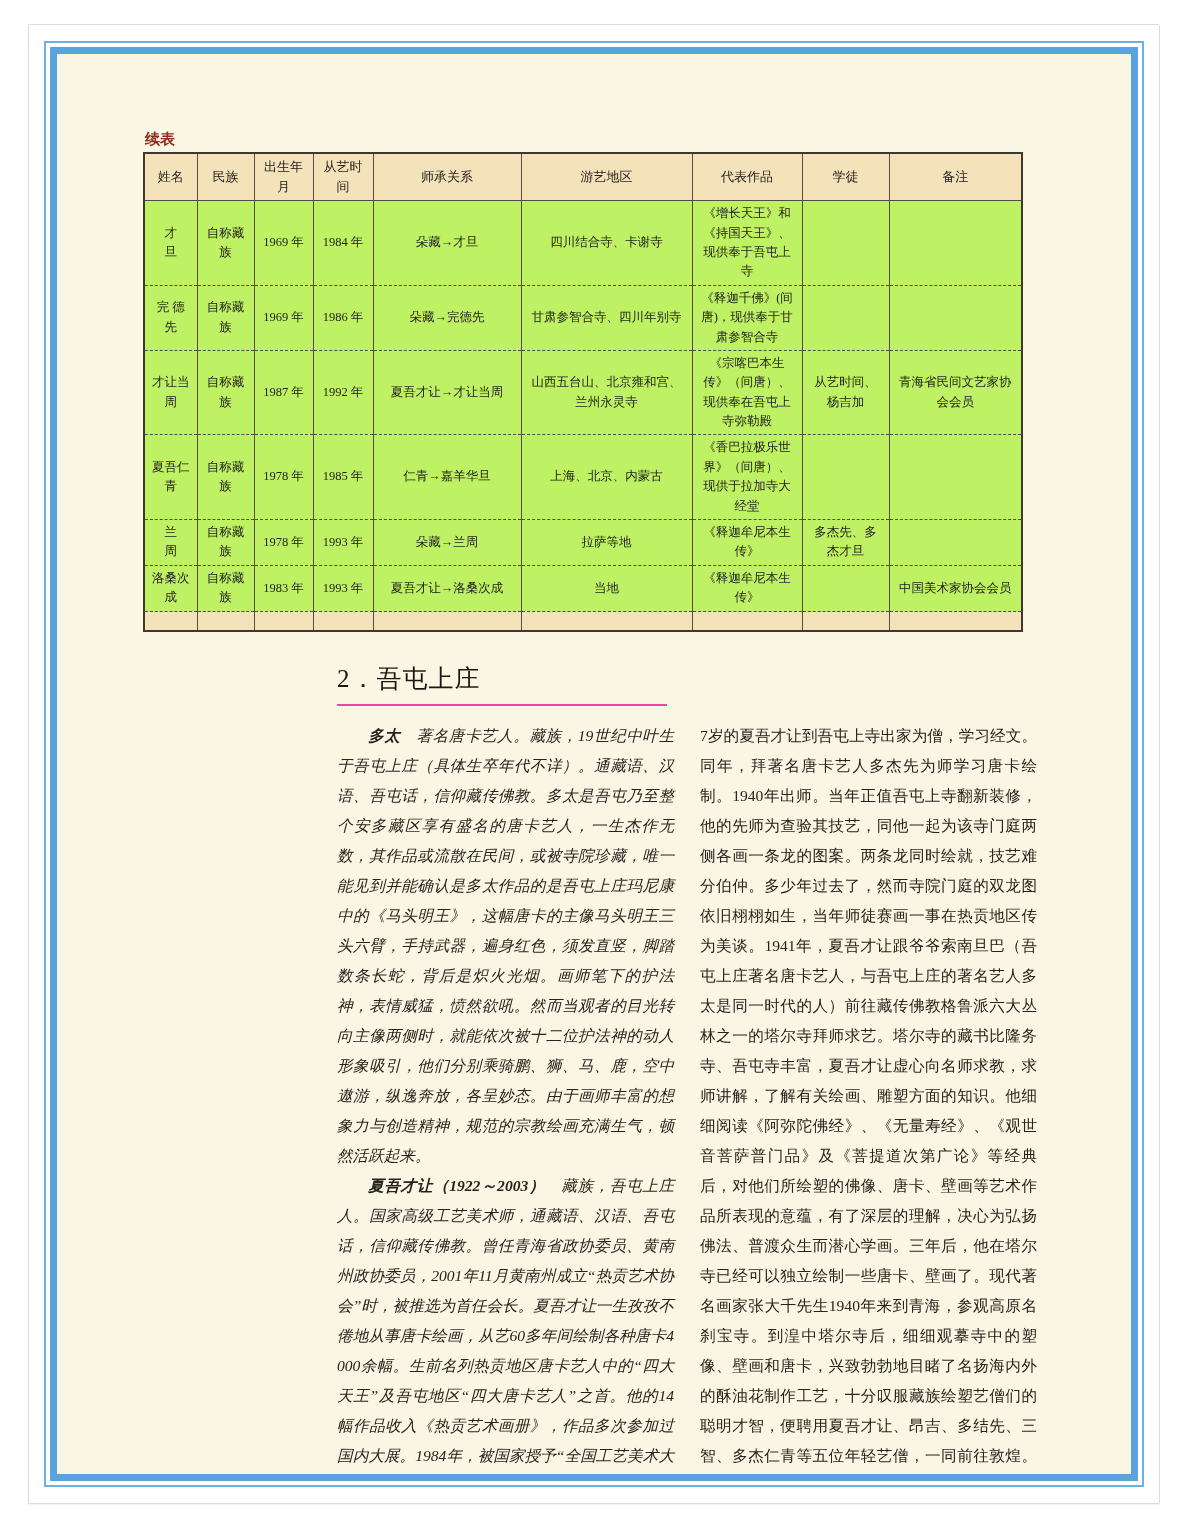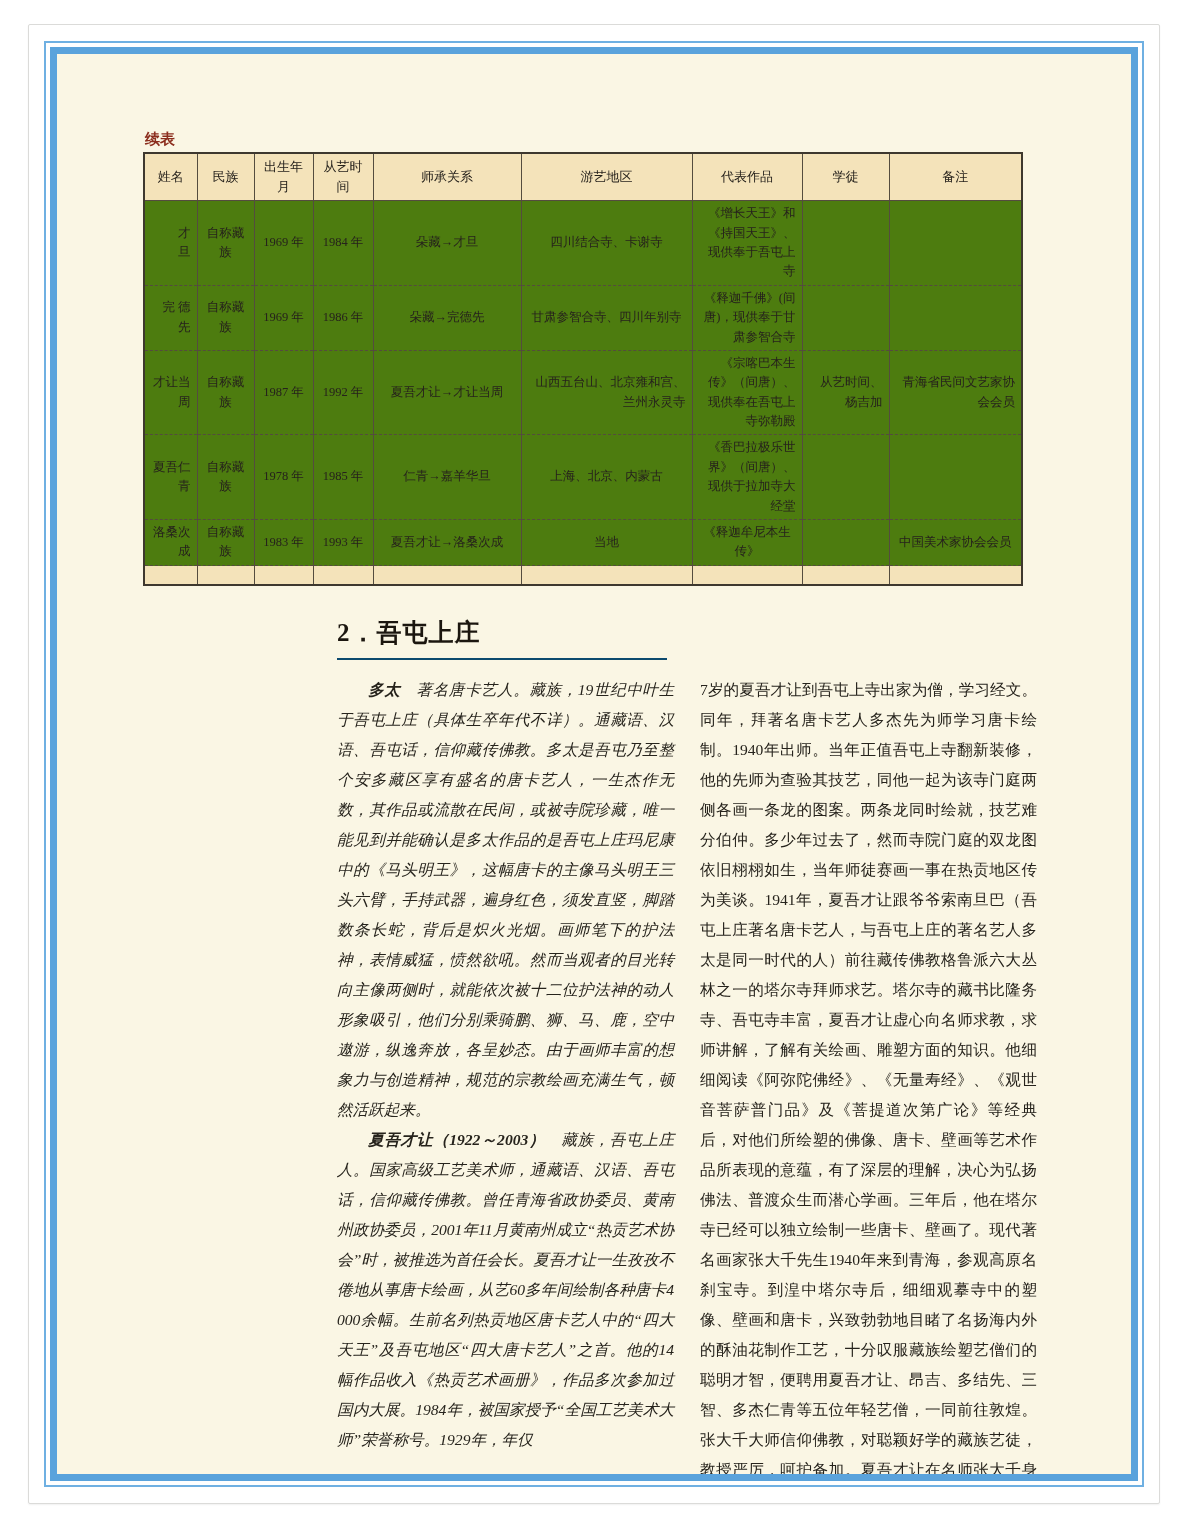--- a/index.html
+++ b/index.html
@@ -14,41 +14,41 @@
   }
   .frame-a{height:100%;box-sizing:border-box;border:2px solid #6fb0e2;padding:4px;}
   .frame-b{height:100%;box-sizing:border-box;border:7px solid #5aa3dc;background:#faf6e4;overflow:hidden;}
   .content{box-sizing:border-box;padding:76px 0 0 86px;}
 
   .table-label{
     color:#8b2d1d;font-weight:bold;font-size:15px;margin:0 0 3px 2px;
   }
   table.artists{
     border-collapse:collapse;width:878px;table-layout:fixed;
-    background:#4d7c0f;color:#26221c;font-size:12.5px;line-height:1.55;
+    background:#bef264;color:#26221c;font-size:12.5px;line-height:1.55;
     border:2px solid #3e382e;
   }
   table.artists th,table.artists td{
     border:1px solid #544c3e;padding:3px 6px;vertical-align:middle;
     overflow:hidden;word-break:break-all;
   }
   table.artists th{
     background:#f4e3ba;font-weight:normal;height:36px;font-size:13px;text-align:center;
   }
   table.artists td{border-top-style:dashed;border-bottom-style:dashed;}
   tr.r1{height:62px}tr.r2{height:62px}tr.r3{height:52px}tr.r4{height:70px}
   tr.r5{height:72px}tr.r6{height:46px}tr.r7{height:30px}
   tr.r8{height:20px}
   tr.r8 td{background:#f4e3ba;}
-  .ta-c{text-align:center}.ta-l{text-align:right}
+  .ta-c{text-align:center}.ta-l{text-align:center}
 
   .section-heading{
     margin:30px 0 0 194px;width:330px;box-sizing:border-box;
-    font-size:25px;font-weight:bold;color:#1b160f;letter-spacing:1px;
-    border-bottom:2px solid #0c4a6e;padding-bottom:9px;
+    font-size:25px;font-weight:normal;color:#1b160f;letter-spacing:1px;
+    border-bottom:2px solid #ec4899;padding-bottom:9px;
   }
   .article{
     margin:15px 0 0 194px;width:700px;display:flex;gap:26px;
   }
   .col{width:337px;text-align:justify;font-size:15.6px;line-height:30px;color:#26231c;}
   .para{margin:0;text-indent:2em;font-style:italic;}
   .para b{font-weight:700;}
   .right-text{margin:0;}
 </style>
 </head>
@@ -122,20 +122,31 @@
             <td class="ta-l">夏吾仁青</td>
             <td class="ta-c">自称藏族</td>
             <td class="ta-c">1978 年</td>
             <td class="ta-c">1985 年</td>
             <td class="ta-c">仁青→嘉羊华旦</td>
             <td class="ta-c">上海、北京、内蒙古</td>
             <td class="ta-l">《香巴拉极乐世界》（间唐）、现供于拉加寺大经堂</td>
             <td class="ta-l"></td>
             <td class="ta-l"></td>
           </tr>
+          <tr class="r6">
+            <td class="ta-l">兰　　周</td>
+            <td class="ta-c">自称藏族</td>
+            <td class="ta-c">1978 年</td>
+            <td class="ta-c">1993 年</td>
+            <td class="ta-c">朵藏→兰周</td>
+            <td class="ta-c">拉萨等地</td>
+            <td class="ta-c">《释迦牟尼本生传》</td>
+            <td class="ta-l">多杰先、多杰才旦</td>
+            <td class="ta-l"></td>
+          </tr>
           <tr class="r7">
             <td class="ta-l">洛桑次成</td>
             <td class="ta-c">自称藏族</td>
             <td class="ta-c">1983 年</td>
             <td class="ta-c">1993 年</td>
             <td class="ta-c">夏吾才让→洛桑次成</td>
             <td class="ta-c">当地</td>
             <td class="ta-c">《释迦牟尼本生传》</td>
             <td class="ta-l"></td>
             <td class="ta-c">中国美术家协会会员</td>

